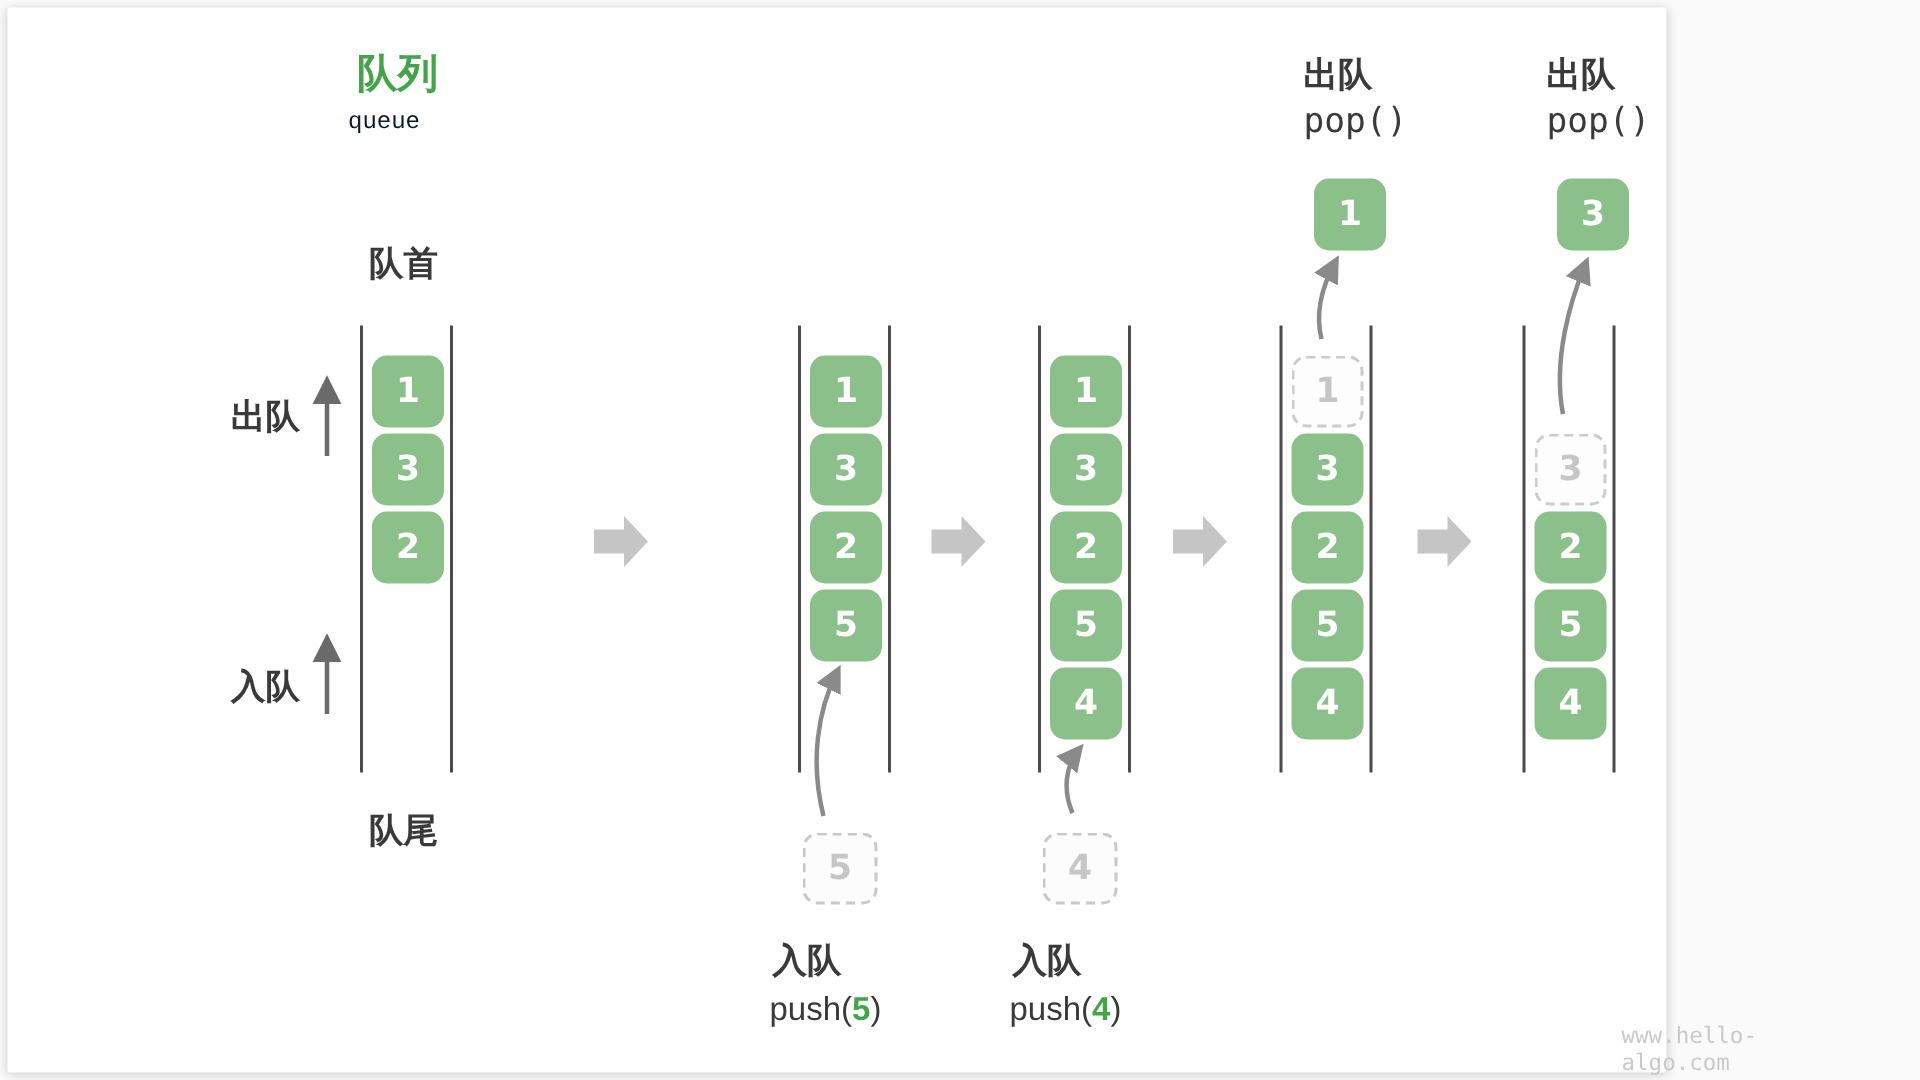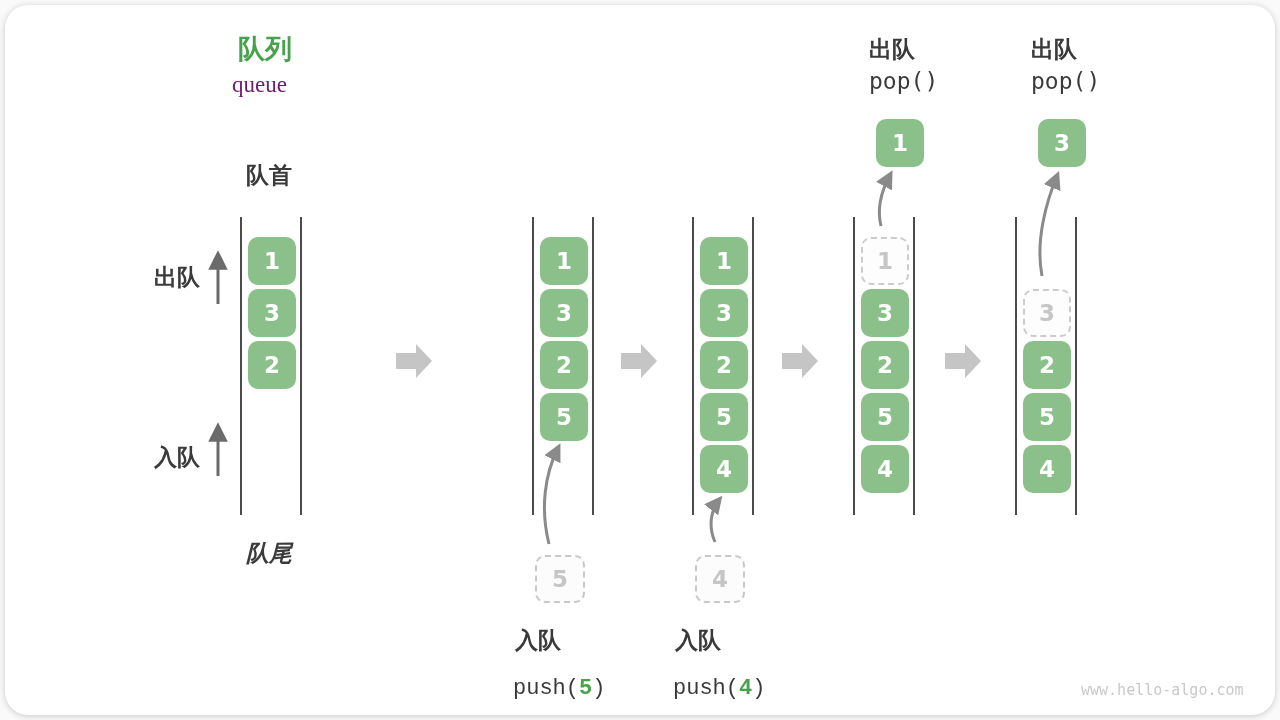--- a/index.html
+++ b/index.html
@@ -1,31 +1,31 @@
 <!DOCTYPE html>
 <html><head>
 <meta charset="utf-8">
 <style>
   * { box-sizing: border-box; margin: 0; padding: 0; }
   html,body { width: 1280px; height: 720px; background: #fafafa; overflow: hidden;
               font-family: "Liberation Sans", sans-serif; }
-  .card { position: absolute; left: 5px; top: 5px; width: 1270px; height: 710px;
-          background: #ffffff; border-radius: 23px;
+  .card { position: absolute; left: 5px; top: 5px; width: 1106px; height: 710px;
+          background: #ffffff; border-radius: 2px;
           box-shadow: 0 1px 7px rgba(0,0,0,.20); }
   .abs { position: absolute; }
 
   
   .title-zh { left: 233px; top: 26px; font-size: 27px; font-weight: bold; color: #47a34b; }
-  .title-en { left: 227px; top: 67px; font-family: Liberation Serif, serif;
-              font-size: 23px; color: #701a75; }
+  .title-en { left: 227px; top: 67px; font-family: Liberation Mono, monospace;
+              font-size: 16px; color: #0f172a; }
   .lbl { font-weight: bold; font-size: 23px; color: #3a3a3a; }
   .lbl-front   { left: 241px; top: 155px; text-align: right; }
   .lbl-dequeue { left: 149px; top: 257px; }
   .lbl-enqueue { left: 149px; top: 437px; }
-  .lbl-rear    { left: 241px; top: 533px; font-style: italic; }
+  .lbl-rear    { left: 241px; top: 533px; }
 
   
   .state { position: absolute; top: 0; height: 720px; width: 170px; }
   .s1 { left: 182px; } .s2 { left: 474px; } .s3 { left: 634px; }
   .s4 { left: 795px; } .s5 { left: 957px; }
   .rail { position: absolute; left: 53px; top: 212px; width: 62px; height: 298px;
           border-left: 2px solid #4b4b4b; border-right: 2px solid #4b4b4b; }
   .qbox { position: absolute; left: 61px; width: 48px; height: 48px; border-radius: 10px;
           background: #8bc08b; color: #fff; display: flex; align-items: center;
           justify-content: center; font-weight: bold; font-size: 23px;
@@ -38,22 +38,22 @@
   .ghost-below { position: absolute; left: 56px; top: 550px; width: 50px; height: 48px;
                  border-radius: 10px; background: #fcfcfc; border: 2px dashed #c8c8c8;
                  color: #c6c6c6; display: flex; align-items: center; justify-content: center;
                  font-weight: bold; font-size: 23px; font-family: "DejaVu Sans", sans-serif; }
   .op-action-top { position: absolute; left: 69px; top: 29px; font-weight: bold;
                    font-size: 23px; color: #3a3a3a; }
   .op-code-top { position: absolute; left: 69px; top: 63px; font-size: 23px;
                  color: #3a3a3a; font-family: "DejaVu Sans Mono", monospace; }
   .op-action-bottom { position: absolute; left: 36px; top: 620px; font-weight: bold;
                       font-size: 23px; color: #3a3a3a; }
-  .op-code-bottom { position: absolute; left: 34px; top: 671px; font-size: 22px;
-                    color: #3a3a3a; font-family: Liberation Mono, monospace; }
+  .op-code-bottom { position: absolute; left: 34px; top: 655px; font-size: 22px;
+                    color: #3a3a3a; font-family: Liberation Sans, sans-serif; }
   .op-code-bottom .arg { color: #47a34b; font-weight: bold; }
 
   .watermark { left: 1076px; top: 676px; font-family: "DejaVu Sans Mono", monospace;
                font-size: 15px; color: #c9c9c9; }
 
   svg.overlay { position: absolute; left: 0; top: 0; width: 1280px; height: 720px;
                 pointer-events: none; }
 </style>
 </head>
 <body>

